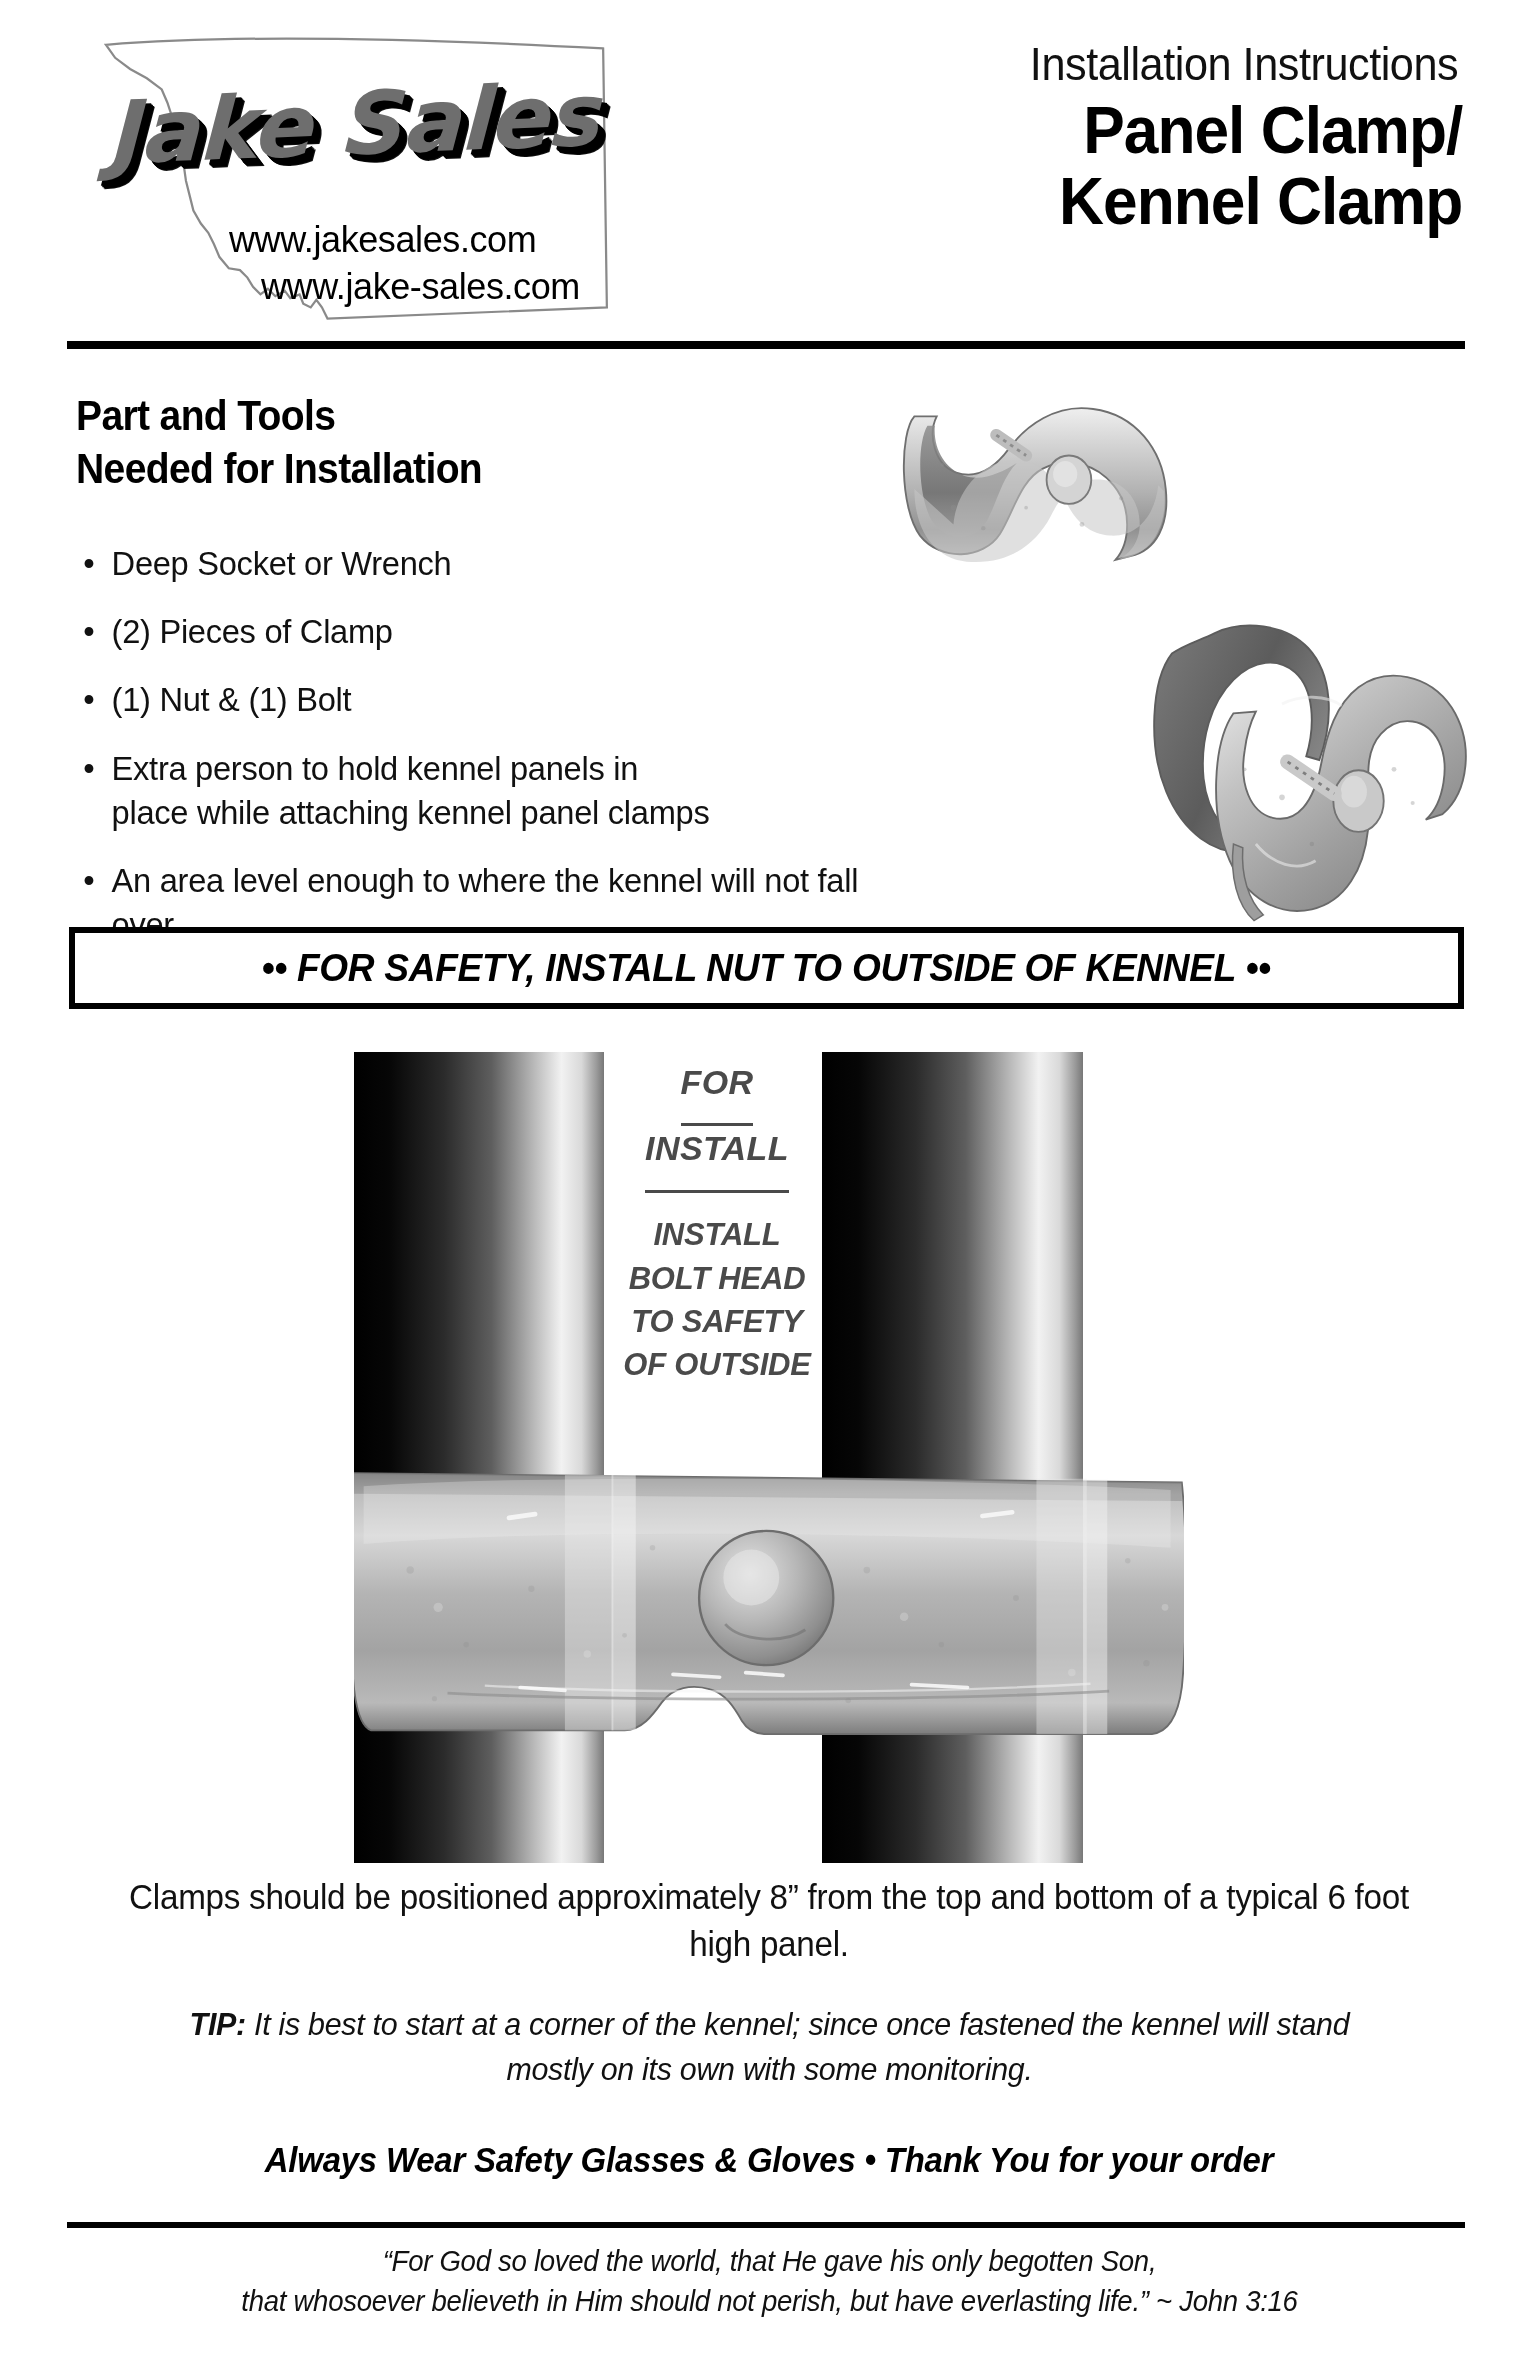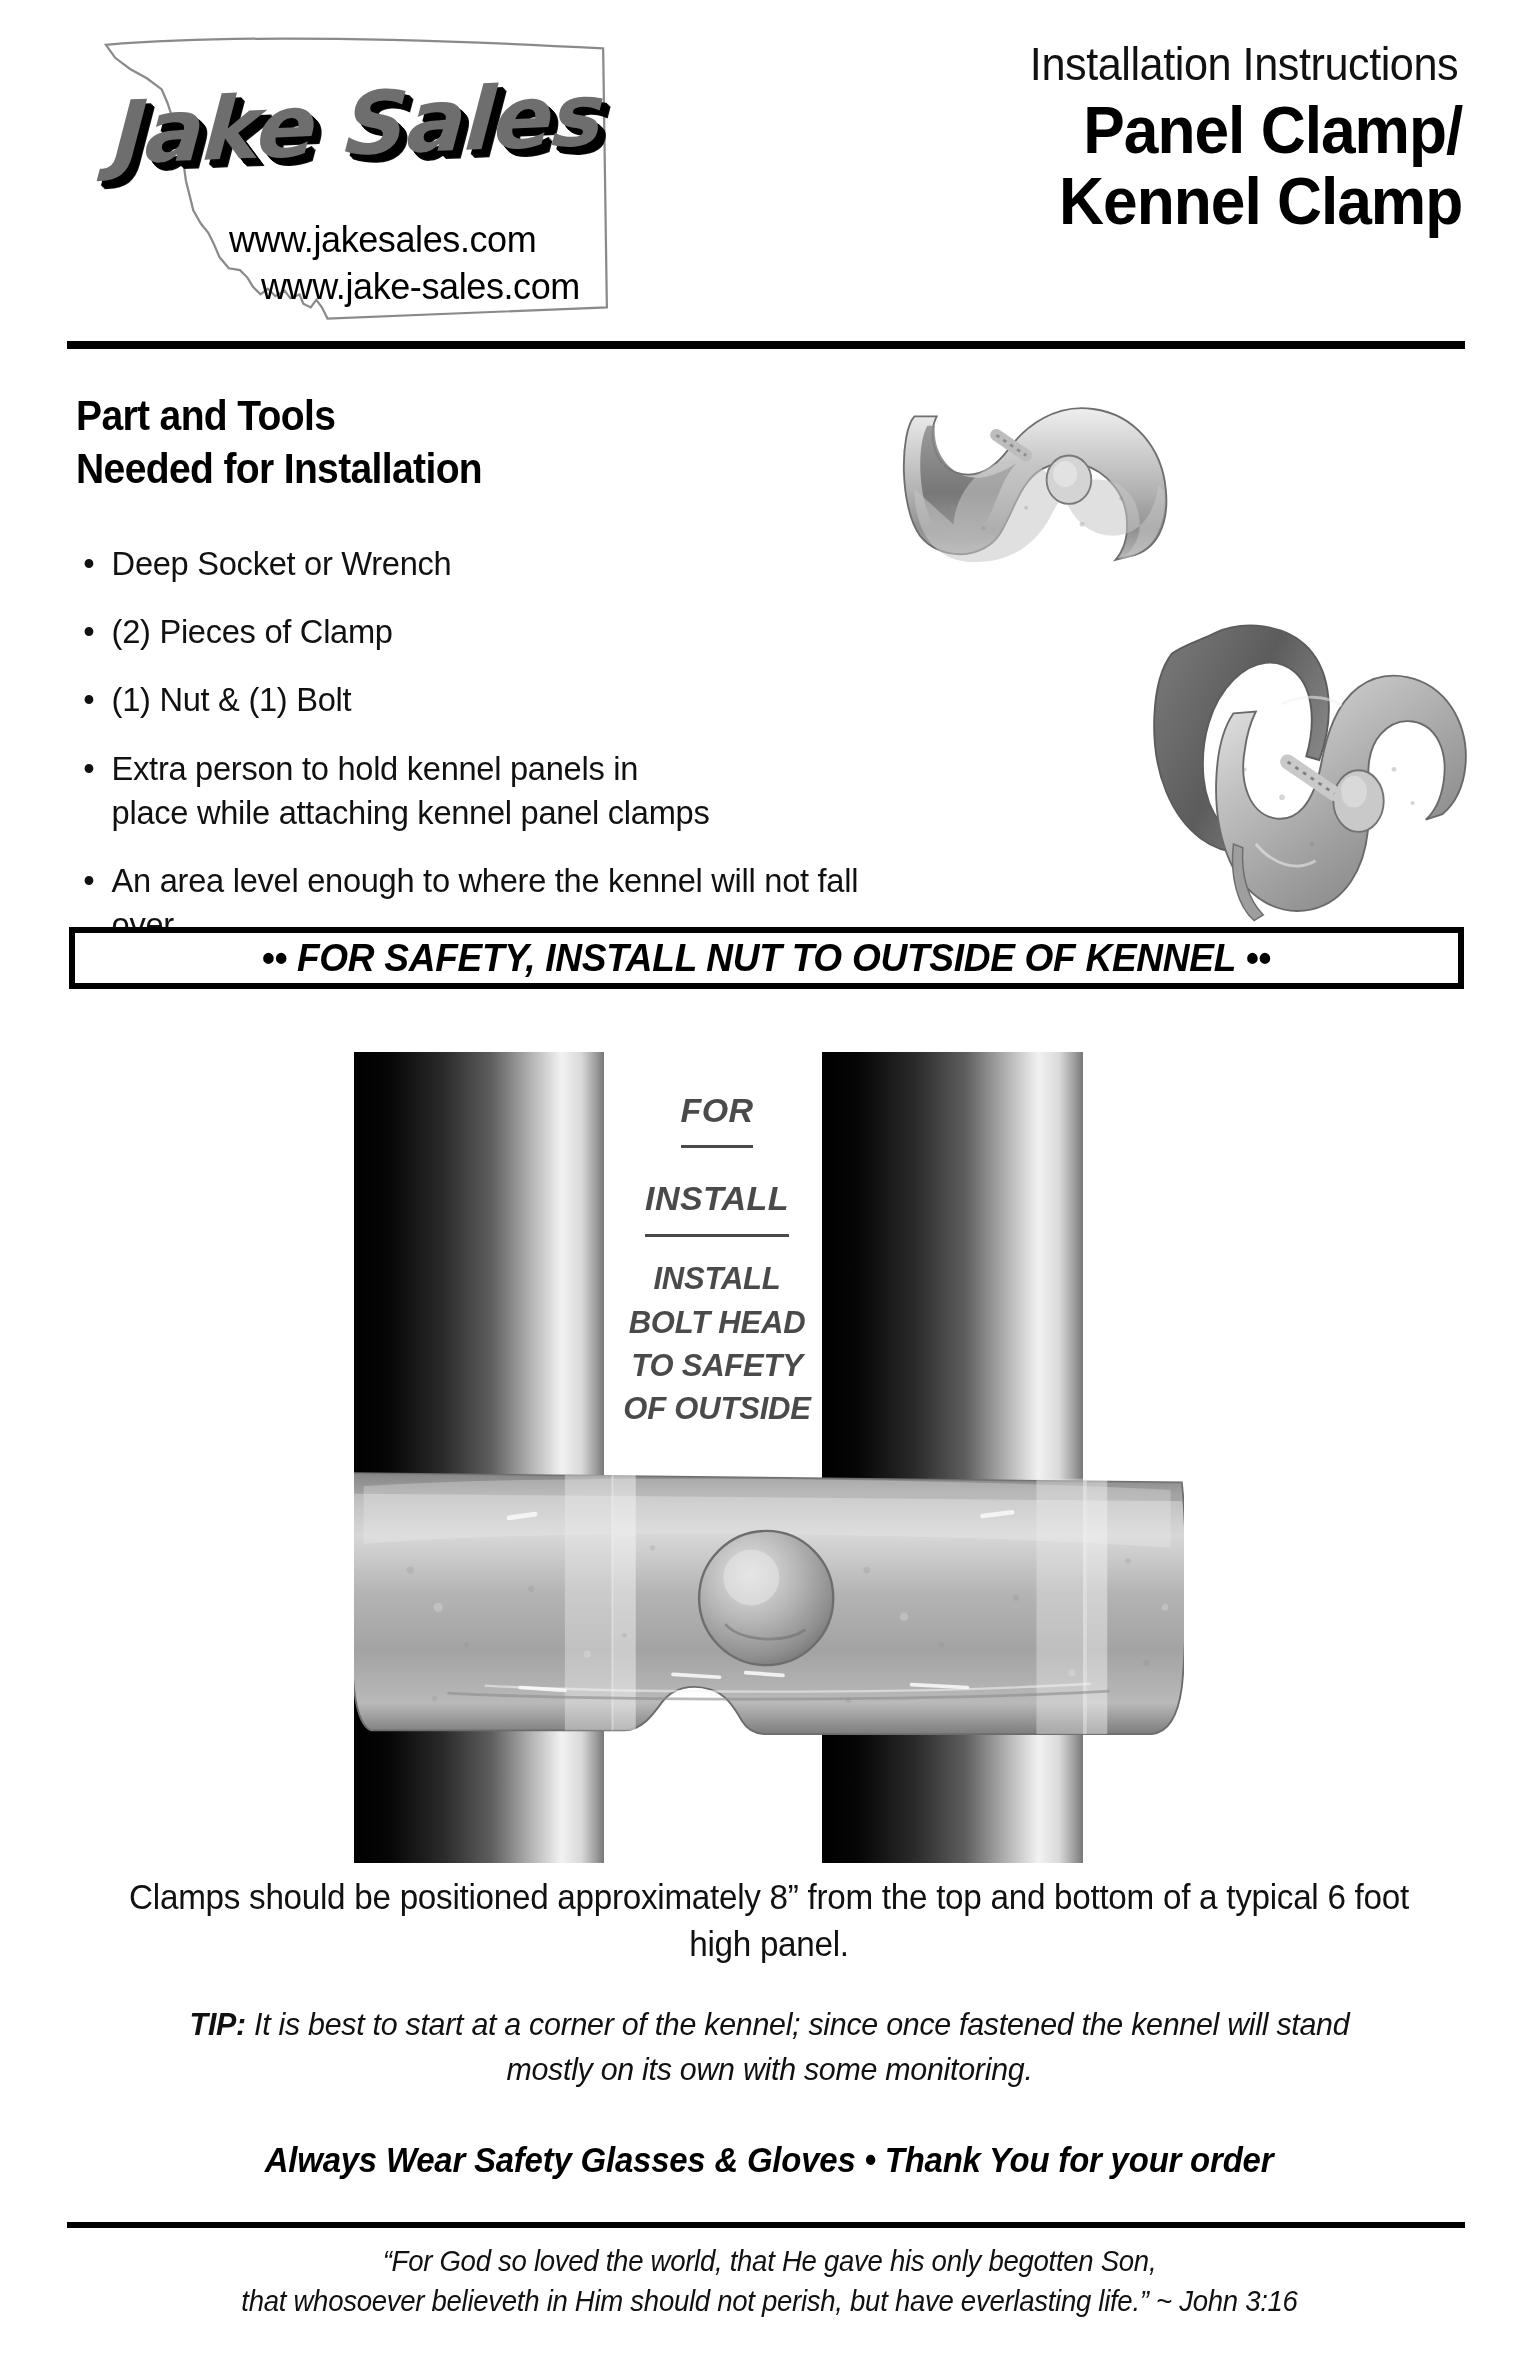--- a/index.html
+++ b/index.html
@@ -169,21 +169,21 @@
   }
   .clampA { position: absolute; left: 18.6px;  top: 0px;   width: 364px; height: 270px; }
   .clampB { position: absolute; left: 247px; top: 196px; width: 364px; height: 364px; }
 
   
   .safety-banner {
     position: absolute;
     left: 69px;
     top: 927px;
     width: 1395px;
-    height: 62px;
+    height: 82px;
     border: 6.5px solid #000;
     background: #fff;
     box-sizing: border-box;
     display: flex;
     align-items: center;
     justify-content: center;
   }
   .safety-banner-text {
     font-family: "Liberation Sans", sans-serif;
     font-weight: bold;
@@ -228,23 +228,22 @@
     font-family: "Liberation Sans", sans-serif;
     font-weight: bold;
     font-style: italic;
     font-size: 34px;
     line-height: 1.32;
     color: #4a4a4a;
     letter-spacing: 0.4px;
   }
   .ot-safety span {
     border-bottom: 3.7px solid #4a4a4a;
-    padding-bottom: 13px;
+    padding-bottom: 19px;
     display: inline-block;
-    margin-top: 28px;
   }
   .ot-body {
     margin-top: 20px;
     font-family: "Liberation Sans", sans-serif;
     font-weight: bold;
     font-style: italic;
     font-size: 31px;
     line-height: 1.40;
     color: #4a4a4a;
     letter-spacing: -0.2px;

